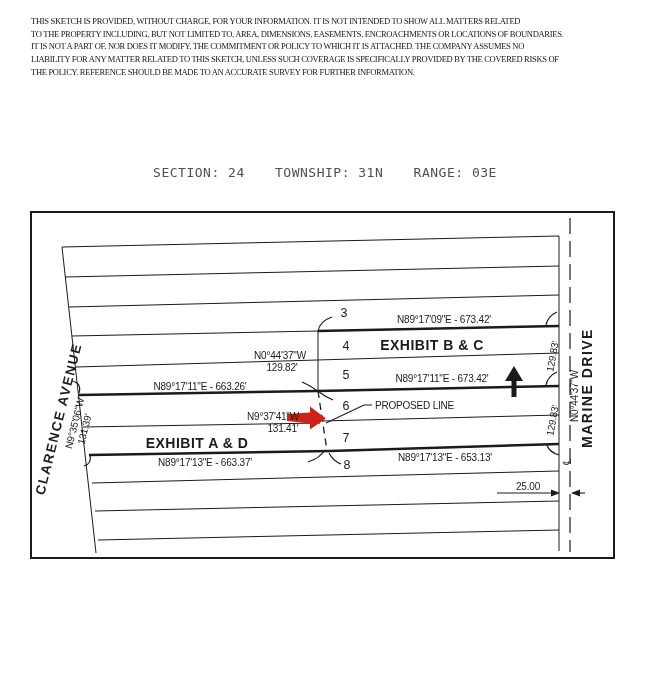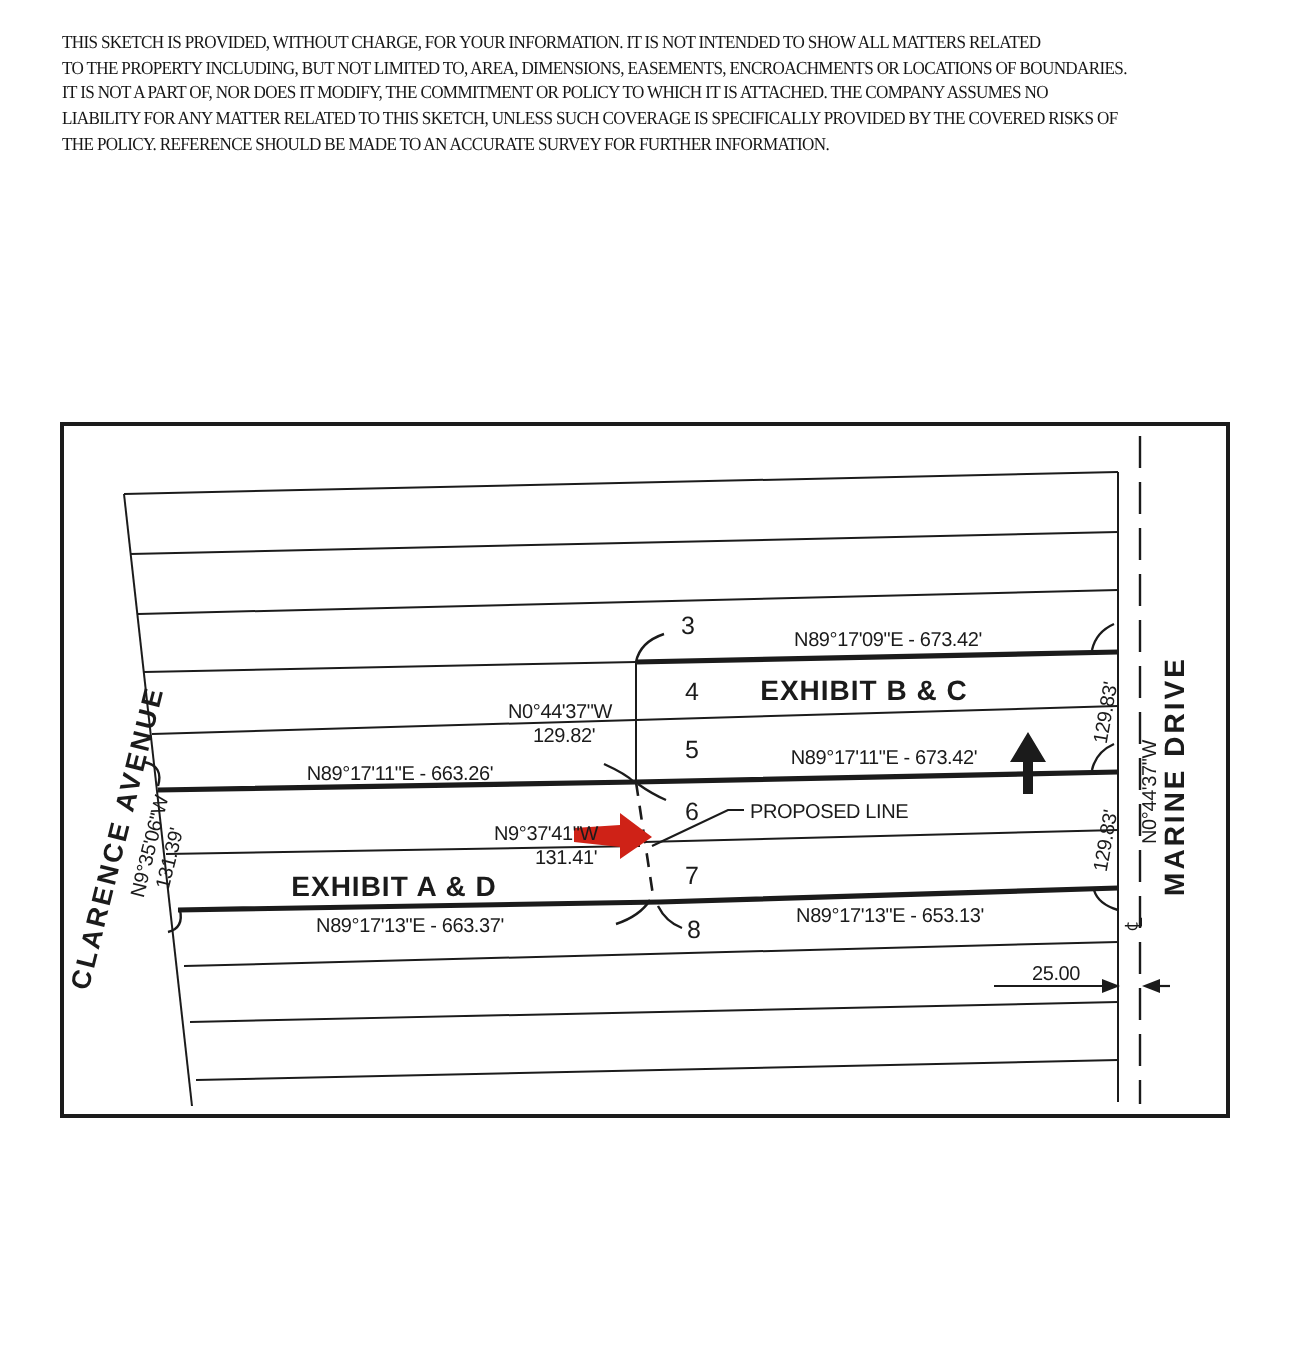--- a/index.html
+++ b/index.html
@@ -29,20 +29,25 @@
 <div class="page">
 
   <div class="disclaimer">
     <div>THIS SKETCH IS PROVIDED, WITHOUT CHARGE, FOR YOUR INFORMATION.  IT IS NOT INTENDED TO SHOW ALL MATTERS RELATED</div>
     <div>TO THE PROPERTY INCLUDING, BUT NOT LIMITED TO, AREA, DIMENSIONS, EASEMENTS, ENCROACHMENTS OR LOCATIONS OF BOUNDARIES.</div>
     <div>IT IS NOT A PART OF, NOR DOES IT MODIFY, THE COMMITMENT OR POLICY TO WHICH IT IS ATTACHED.  THE COMPANY ASSUMES NO</div>
     <div>LIABILITY FOR ANY MATTER RELATED TO THIS SKETCH, UNLESS SUCH COVERAGE IS SPECIFICALLY PROVIDED BY THE COVERED RISKS OF</div>
     <div>THE POLICY.  REFERENCE SHOULD BE MADE TO AN ACCURATE SURVEY FOR FURTHER INFORMATION.</div>
   </div>
 
+  <div class="section-header">
+    <span>SECTION: 24</span>
+    <span>TOWNSHIP: 31N</span>
+    <span>RANGE: 03E</span>
+  </div>
 
   <svg class="plat-svg" width="650" height="679" viewBox="0 0 650 679">
 
     <rect x="31" y="212" width="583" height="346" fill="none" stroke="#1b1b1b" stroke-width="2"></rect>
 
     <g stroke="#1b1b1b" stroke-width="1" fill="none">
       <path d="M62,247 L559,236"></path>
       <path d="M65,277 L559,266"></path>
       <path d="M69,307 L559,295"></path>
       <path d="M72,336 L318,331"></path>

